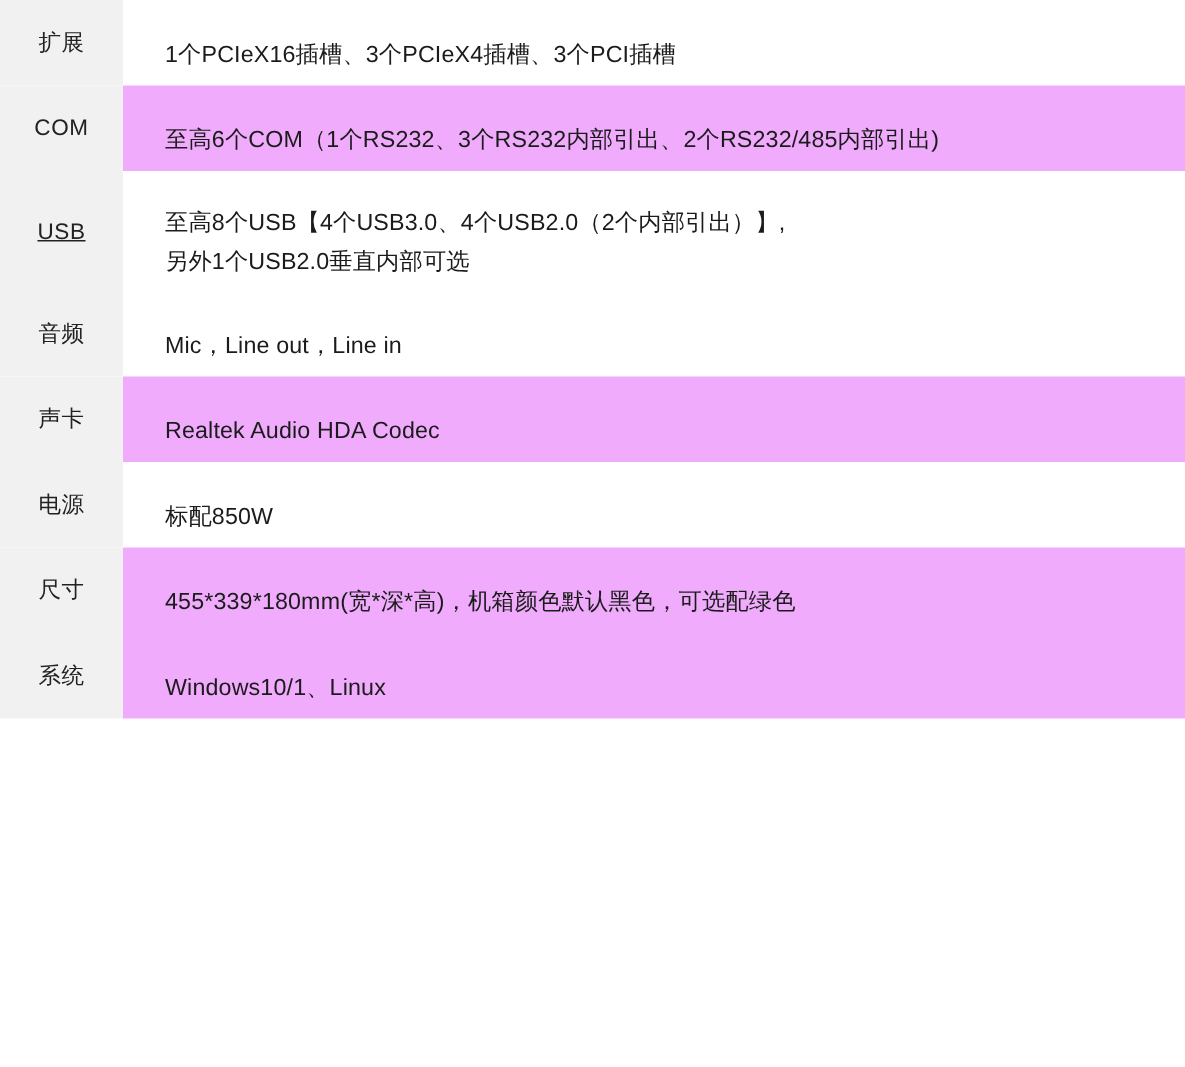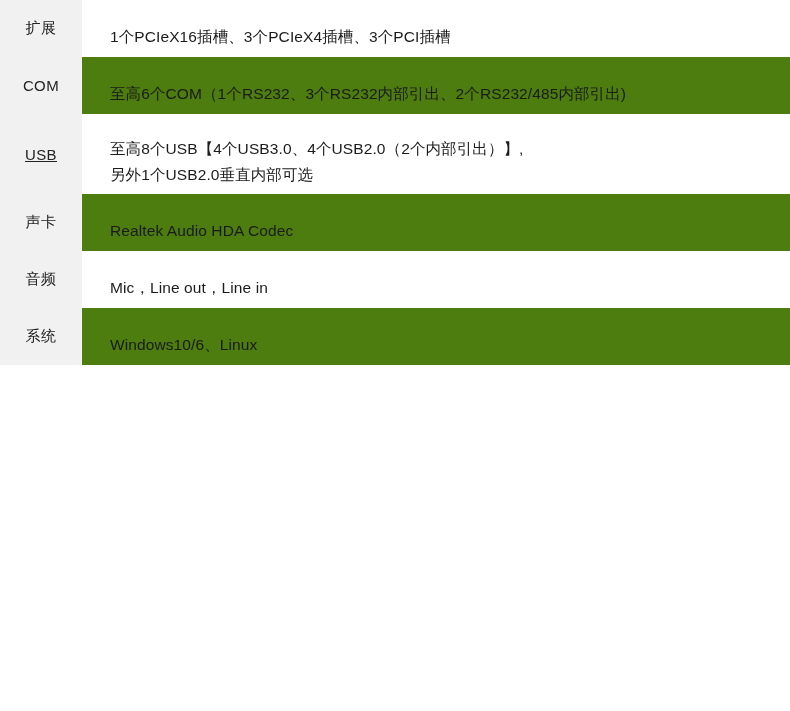--- a/index.html
+++ b/index.html
@@ -42,21 +42,21 @@
     background: #ffffff;
     vertical-align: middle;
     font-size: 15.5px;
     color: #1b1b1b;
     padding: 16px 10px 0 28px;
     line-height: 26px;
     letter-spacing: 0.1px;
   }
 
   .spec-row.alt .spec-value {
-    background: #4d7c0f;
+    background: #f0abfc;
   }
 
   
   .h-single { height: 57px; }
   .h-double { height: 80px; text-decoration: underline; }
 
   .spec-value .line {
     display: block;
     white-space: nowrap;
   }
@@ -78,32 +78,44 @@
           <span class="line">至高6个COM（1个RS232、3个RS232内部引出、2个RS232/485内部引出)</span>
         </td>
       </tr>
       <tr class="spec-row">
         <td class="spec-label h-double">USB</td>
         <td class="spec-value">
           <span class="line">至高8个USB【4个USB3.0、4个USB2.0（2个内部引出）】,</span>
           <span class="line">另外1个USB2.0垂直内部可选</span>
         </td>
       </tr>
+      <tr class="spec-row">
+        <td class="spec-label h-single">音频</td>
+        <td class="spec-value">
+          <span class="line">Mic，Line out，Line in</span>
+        </td>
+      </tr>
       <tr class="spec-row alt">
         <td class="spec-label h-single">声卡</td>
         <td class="spec-value">
           <span class="line">Realtek Audio HDA Codec</span>
         </td>
       </tr>
       <tr class="spec-row">
-        <td class="spec-label h-single">音频</td>
+        <td class="spec-label h-single">电源</td>
         <td class="spec-value">
-          <span class="line">Mic，Line out，Line in</span>
+          <span class="line">标配850W</span>
+        </td>
+      </tr>
+      <tr class="spec-row alt">
+        <td class="spec-label h-single">尺寸</td>
+        <td class="spec-value">
+          <span class="line">455*339*180mm(宽*深*高)，机箱颜色默认黑色，可选配绿色</span>
         </td>
       </tr>
       <tr class="spec-row alt">
         <td class="spec-label h-single">系统</td>
         <td class="spec-value">
-          <span class="line">Windows10/6、Linux</span>
+          <span class="line">Windows10/1、Linux</span>
         </td>
       </tr>
     </tbody>
 </table>
 
 </body></html>

